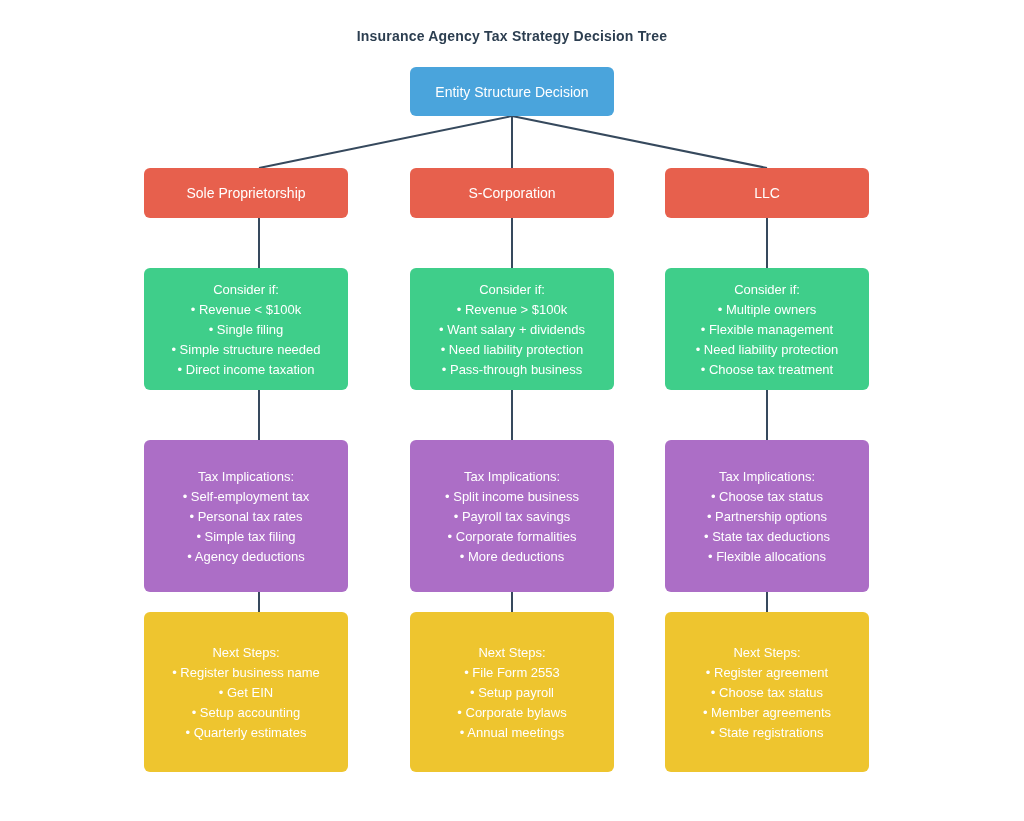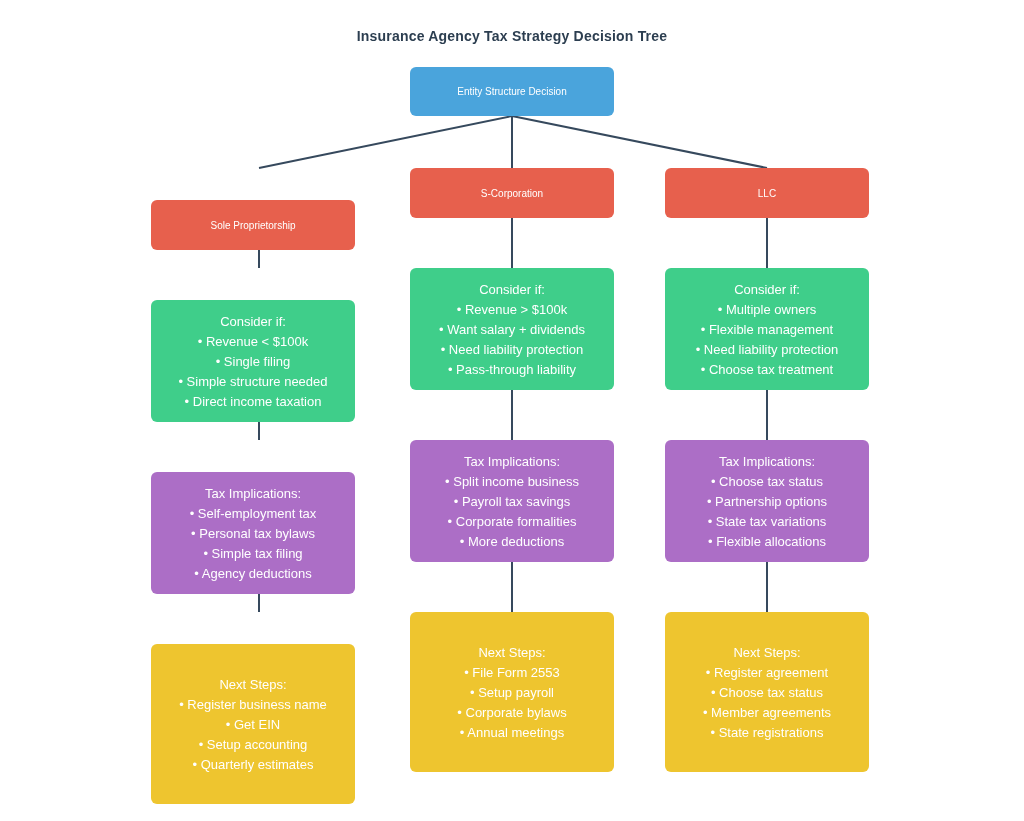--- a/index.html
+++ b/index.html
@@ -30,30 +30,30 @@
     width:204px;
     border-radius:6px;
     color:#ffffff;
     display:flex;
     flex-direction:column;
     align-items:center;
     justify-content:center;
     text-align:center;
     box-sizing:border-box;
   }
-  .single{font-size:10px;}
+  .single{font-size:14px;}
   .multi{font-size:13px;row-gap:7px;padding:8px 6px;}
   .multi .line{line-height:13px;}
-  .c0{left:151px;margin-top:32px;}
+  .c0{left:144px;}
   .c1{left:410px;}
   .c2{left:665px;}
   .row-root{top:67px;height:49px;left:410px;}
   .row-entity{top:168px;height:50px;}
   .row-consider{top:268px;height:122px;}
-  .row-tax{top:440px;height:122px;}
+  .row-tax{top:440px;height:152px;}
   .row-next{top:612px;height:160px;}
 </style>
 </head>
 <body>
 
 <div class="canvas">
 
   <svg class="connectors" viewBox="0 0 1024 821">
     <line x1="512" y1="116" x2="259" y2="168" stroke="#36495d"></line>
     <line x1="512" y1="116" x2="512" y2="168" stroke="#36495d"></line>
@@ -81,41 +81,41 @@
   <div class="node multi row-consider c0" style="background: rgb(63, 206, 138);">
     <div class="line">Consider if:</div>
     <div class="line">• Revenue &lt; $100k</div>
     <div class="line">• Single filing</div>
     <div class="line">• Simple structure needed</div>
     <div class="line">• Direct income taxation</div>
   </div>
   <div class="node multi row-tax c0" style="background: rgb(172, 110, 198);">
     <div class="line">Tax Implications:</div>
     <div class="line">• Self-employment tax</div>
-    <div class="line">• Personal tax bylaws</div>
+    <div class="line">• Personal tax rates</div>
     <div class="line">• Simple tax filing</div>
     <div class="line">• Agency deductions</div>
   </div>
   <div class="node multi row-next c0" style="background: rgb(238, 197, 47);">
     <div class="line">Next Steps:</div>
     <div class="line">• Register business name</div>
     <div class="line">• Get EIN</div>
     <div class="line">• Setup accounting</div>
     <div class="line">• Quarterly estimates</div>
   </div>
 
   <div class="node single row-entity c1" style="background: rgb(231, 96, 77);">
     <span>S-Corporation</span>
   </div>
   <div class="node multi row-consider c1" style="background: rgb(63, 206, 138);">
     <div class="line">Consider if:</div>
     <div class="line">• Revenue &gt; $100k</div>
     <div class="line">• Want salary + dividends</div>
     <div class="line">• Need liability protection</div>
-    <div class="line">• Pass-through liability</div>
+    <div class="line">• Pass-through business</div>
   </div>
   <div class="node multi row-tax c1" style="background: rgb(172, 110, 198);">
     <div class="line">Tax Implications:</div>
     <div class="line">• Split income business</div>
     <div class="line">• Payroll tax savings</div>
     <div class="line">• Corporate formalities</div>
     <div class="line">• More deductions</div>
   </div>
   <div class="node multi row-next c1" style="background: rgb(238, 197, 47);">
     <div class="line">Next Steps:</div>
@@ -132,21 +132,21 @@
     <div class="line">Consider if:</div>
     <div class="line">• Multiple owners</div>
     <div class="line">• Flexible management</div>
     <div class="line">• Need liability protection</div>
     <div class="line">• Choose tax treatment</div>
   </div>
   <div class="node multi row-tax c2" style="background: rgb(172, 110, 198);">
     <div class="line">Tax Implications:</div>
     <div class="line">• Choose tax status</div>
     <div class="line">• Partnership options</div>
-    <div class="line">• State tax variations</div>
+    <div class="line">• State tax deductions</div>
     <div class="line">• Flexible allocations</div>
   </div>
   <div class="node multi row-next c2" style="background: rgb(238, 197, 47);">
     <div class="line">Next Steps:</div>
     <div class="line">• Register agreement</div>
     <div class="line">• Choose tax status</div>
     <div class="line">• Member agreements</div>
     <div class="line">• State registrations</div>
   </div>
 

